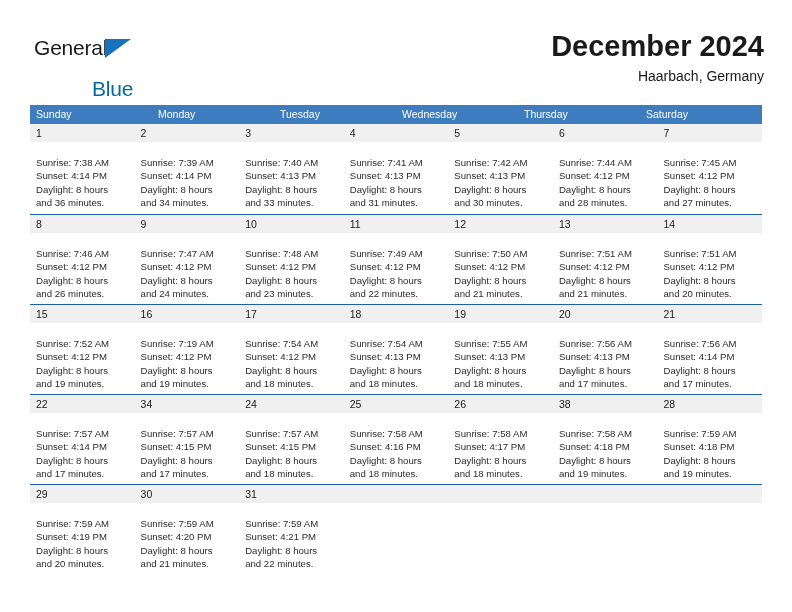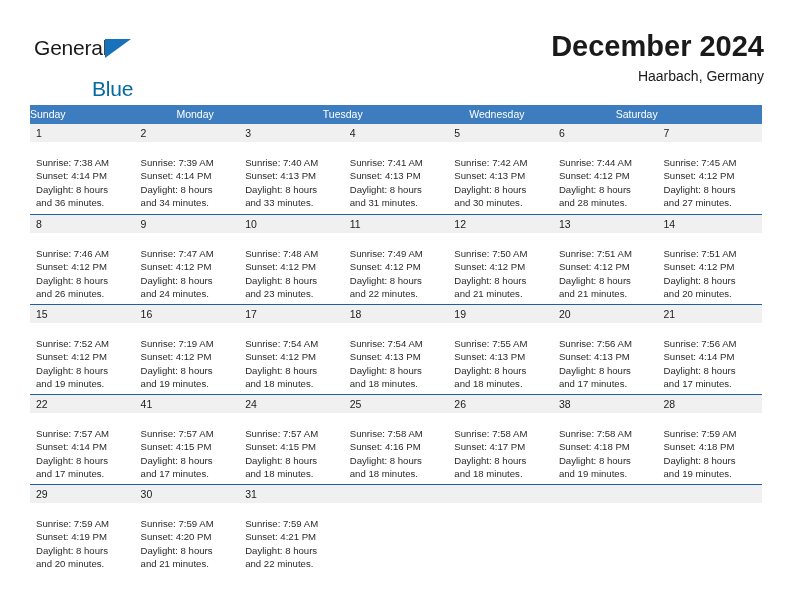--- a/index.html
+++ b/index.html
@@ -94,21 +94,21 @@
   .weekday-row {
     display: flex;
     background: #3c7cbf;
     height: 19px;
   }
   .weekday {
     flex: 1 1 0;
     color: #ffffff;
     font-size: 10.5px;
     line-height: 19px;
-    padding-left: 0;
+    padding-left: 6px;
     white-space: nowrap;
     overflow: hidden;
   }
 
   .week-row {
     position: relative;
     height: 90px;
     border-top: 1.6px solid #1f5fa8;
   }
   .week-row.first { border-top: none; }
@@ -169,20 +169,21 @@
 
   </div>
 
   <div class="calendar">
 
     <div class="weekday-row">
       <div class="weekday">Sunday</div>
       <div class="weekday">Monday</div>
       <div class="weekday">Tuesday</div>
       <div class="weekday">Wednesday</div>
+      <div class="weekday">Thursday</div>
       <div class="weekday">Saturday</div>
     </div>
 
     <div class="week-row first">
       <div class="week-band"></div>
       <div class="week-cells">
         <div class="day-cell">
           <div class="day-num">1</div>
           <div class="day-lines">
             <div class="day-line">Sunrise: 7:38 AM</div>
@@ -392,21 +393,21 @@
         <div class="day-cell">
           <div class="day-num">22</div>
           <div class="day-lines">
             <div class="day-line">Sunrise: 7:57 AM</div>
             <div class="day-line">Sunset: 4:14 PM</div>
             <div class="day-line">Daylight: 8 hours</div>
             <div class="day-line">and 17 minutes.</div>
           </div>
         </div>
         <div class="day-cell">
-          <div class="day-num">41</div>
+          <div class="day-num">34</div>
           <div class="day-lines">
             <div class="day-line">Sunrise: 7:57 AM</div>
             <div class="day-line">Sunset: 4:15 PM</div>
             <div class="day-line">Daylight: 8 hours</div>
             <div class="day-line">and 17 minutes.</div>
           </div>
         </div>
         <div class="day-cell">
           <div class="day-num">24</div>
           <div class="day-lines">

